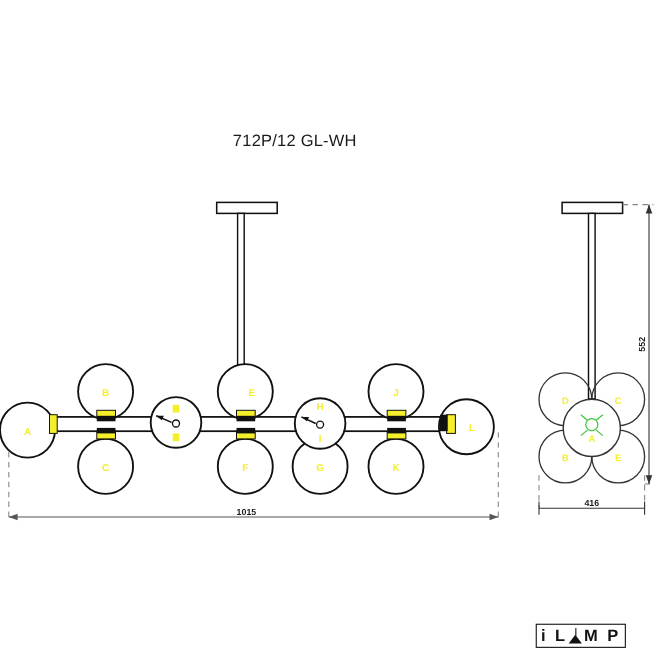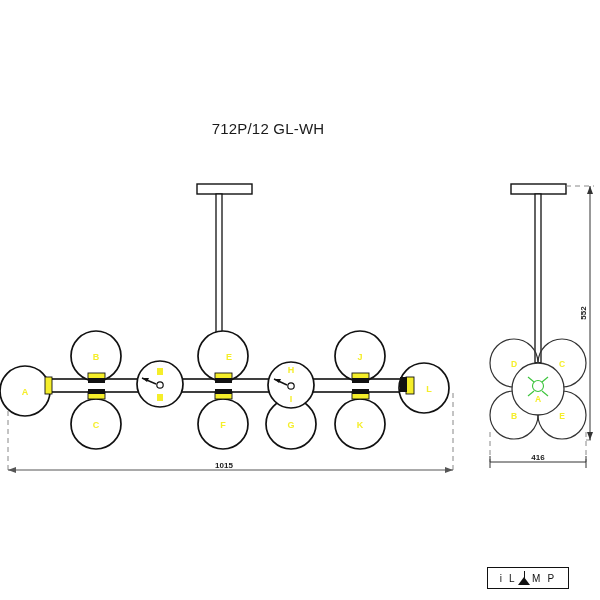--- a/index.html
+++ b/index.html
@@ -44,22 +44,22 @@
     width: 82px;
     height: 22px;
     border: 1.6px solid #111111;
     display: flex;
     align-items: center;
     justify-content: center;
     box-sizing: border-box;
     background: #ffffff;
   }
   .logo-text {
-    font-size: 10px;
-    font-weight: normal;
+    font-size: 15px;
+    font-weight: bold;
     letter-spacing: 2.2px;
     color: #111111;
     font-family: "Liberation Sans", sans-serif;
     display: flex;
     align-items: center;
   }
   .logo-lamp {
     display: inline-block;
     width: 13px;
     height: 14px;

